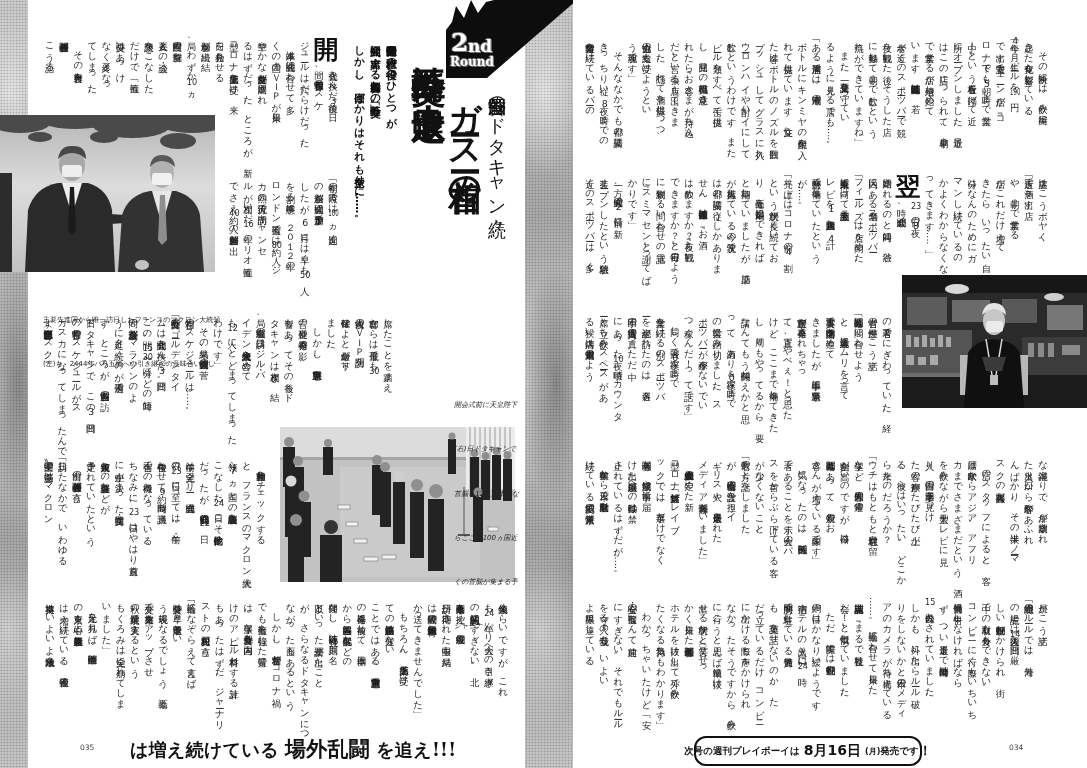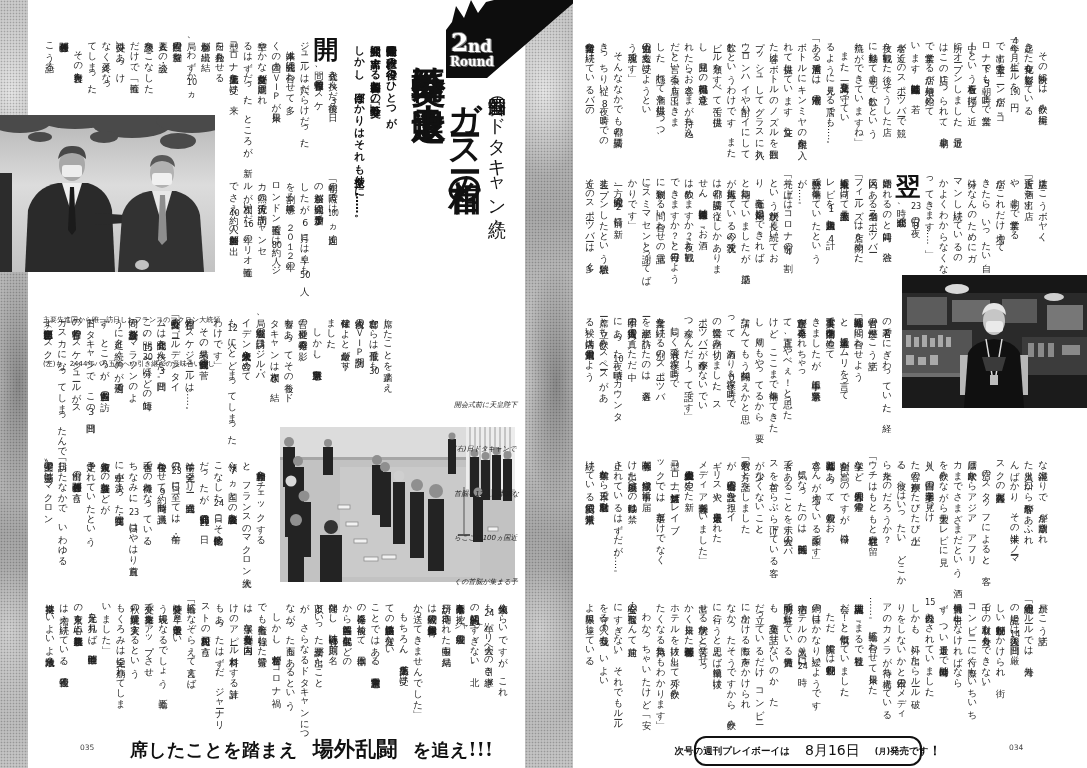--- a/index.html
+++ b/index.html
@@ -52,26 +52,26 @@
 
 .photo{position:absolute;overflow:hidden;background:#bbb;}
 .photo svg{display:block;}
 .cap{position:absolute;font-size:7px;line-height:9.3px;color:#222;white-space:nowrap;}
 .cap .line{display:block;margin-top:35px;}
 
 
 .pnum{position:absolute;top:743px;font-size:7.5px;color:#444;}
 .footer-title{position:absolute;left:130px;top:735px;height:24px;white-space:nowrap;color:#111;letter-spacing:.3px;}
 .ft1,.ft3{font-family:"DejaVu Serif",serif;font-size:18px;font-weight:bold;}
-.ft2{font-family:"DejaVu Sans",sans-serif;font-size:21px;font-weight:900;margin:0 15px;}
+.ft2{font-family:"DejaVu Sans",sans-serif;font-size:21px;font-weight:900;margin:0 6px;}
 .next-issue{position:absolute;left:121px;top:736px;width:228px;height:30px;border:2.5px solid #111;border-radius:12px;
   display:flex;align-items:center;justify-content:center;white-space:nowrap;font-weight:bold;color:#111;}
 .ni-a,.ni-b{font-size:9.5px;}
 .ni-w{font-size:8px;}
-.ni-date{font-size:14px;font-weight:400;margin:0 15px;}
+.ni-date{font-size:14px;font-weight:700;margin:0 4px;}
 .ni-ex{font-size:13px;font-weight:900;}
 </style>
 </head>
 <body>
 
 <div id="spread">
 
   <div id="tex-left" class="tex"></div>
   <div id="tex-gutter" class="tex"></div>
 
@@ -334,21 +334,21 @@
         <span class="line">開会式前に天皇陛下</span>
         <span class="line">(右)日ドタキャンで</span>
         <span class="line">首脳ら<span class="tcy">12</span>人。本来な</span>
         <span class="line">らここに<span class="tcy">100</span>ヵ国近</span>
         <span class="line">くの首脳が集まる予</span>
         <span class="line">ジャーナリ</span>
       </div>
 
     <div class="pnum" style="left:80px;">035</div>
     <div class="footer-title">
-      <span class="ft1">席したことを踏まえ</span><span class="ft2">場外乱闘</span><span class="ft3">を追え!!!</span>
+      <span class="ft1">は増え続けている</span><span class="ft2">場外乱闘</span><span class="ft3">を追え!!!</span>
     </div>
   </div>
 
   <div id="right-page" class="page">
     <div class="tier" style="left:10px;top:36px;width:467px;">
         <span class="col">　その決断には、飲み屋街に</span>
         <span class="col">起きた変化も影響している。</span>
         <span class="col">「今年<span class="tcy">4</span>月、生ビールを<span class="tcy">190</span>円</span>
         <span class="col">で出す激安チェーン店が、『コ</span>
         <span class="col">ロナ下でも朝<span class="tcy">5</span>時まで営業</span>

